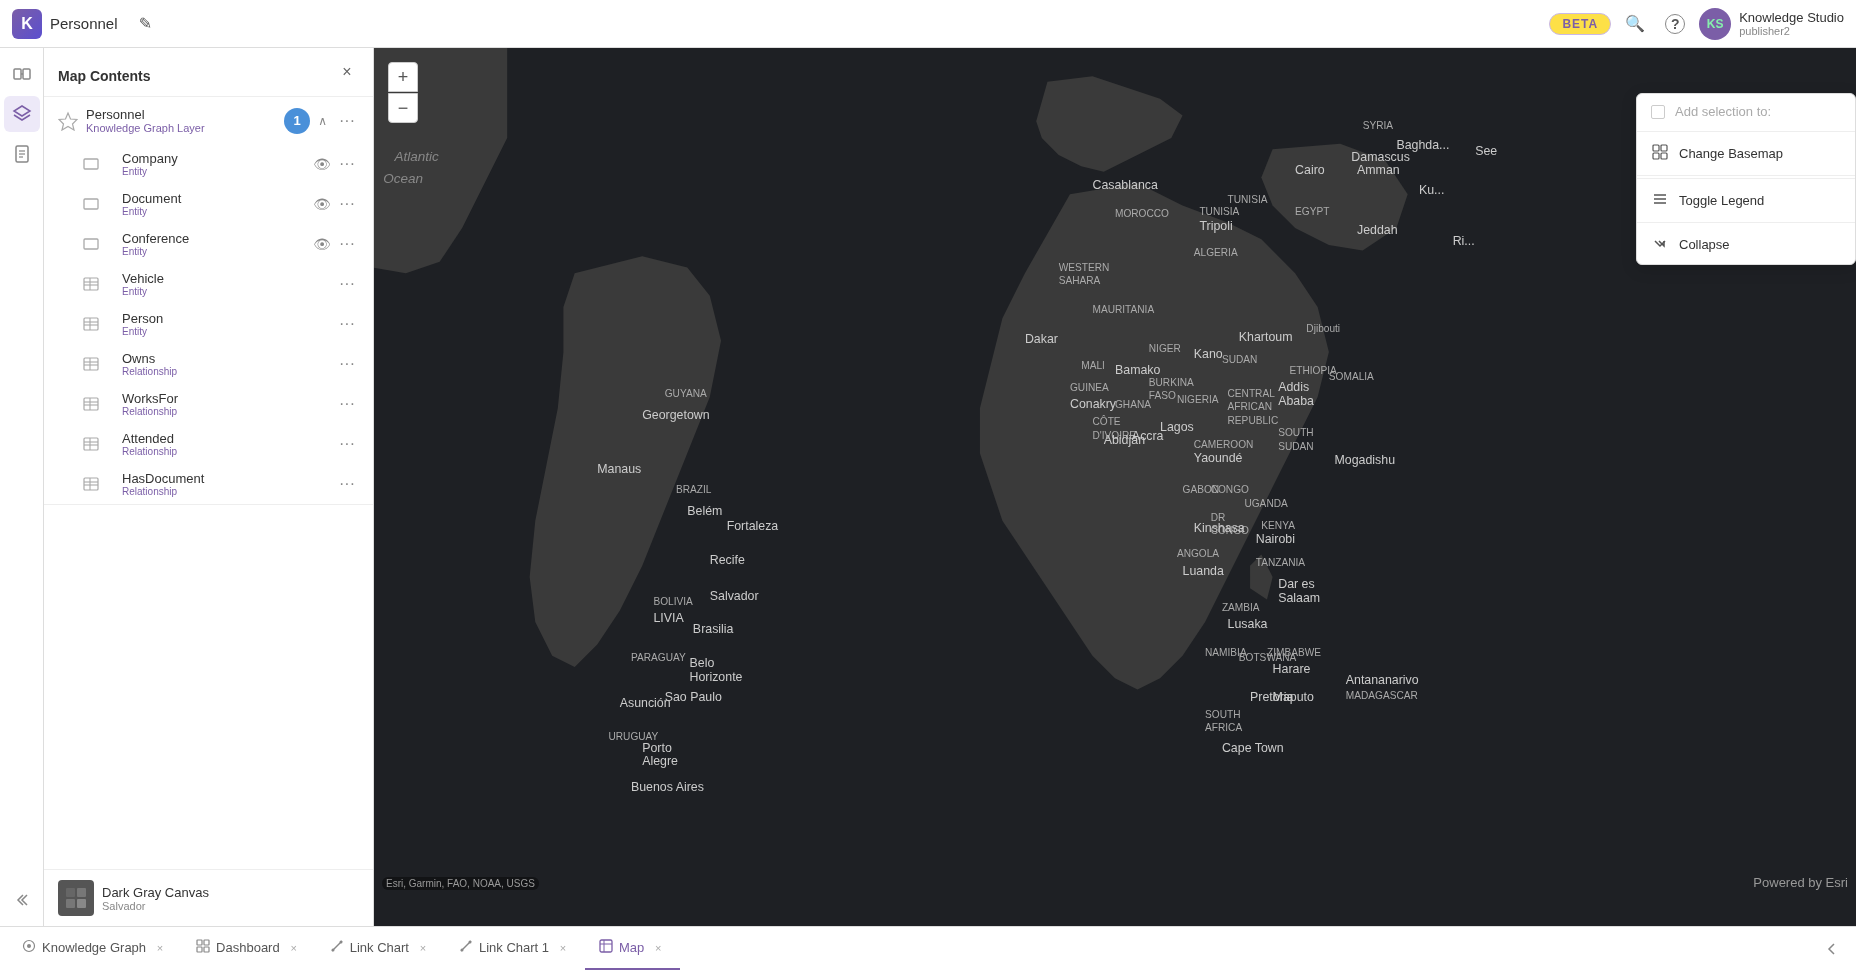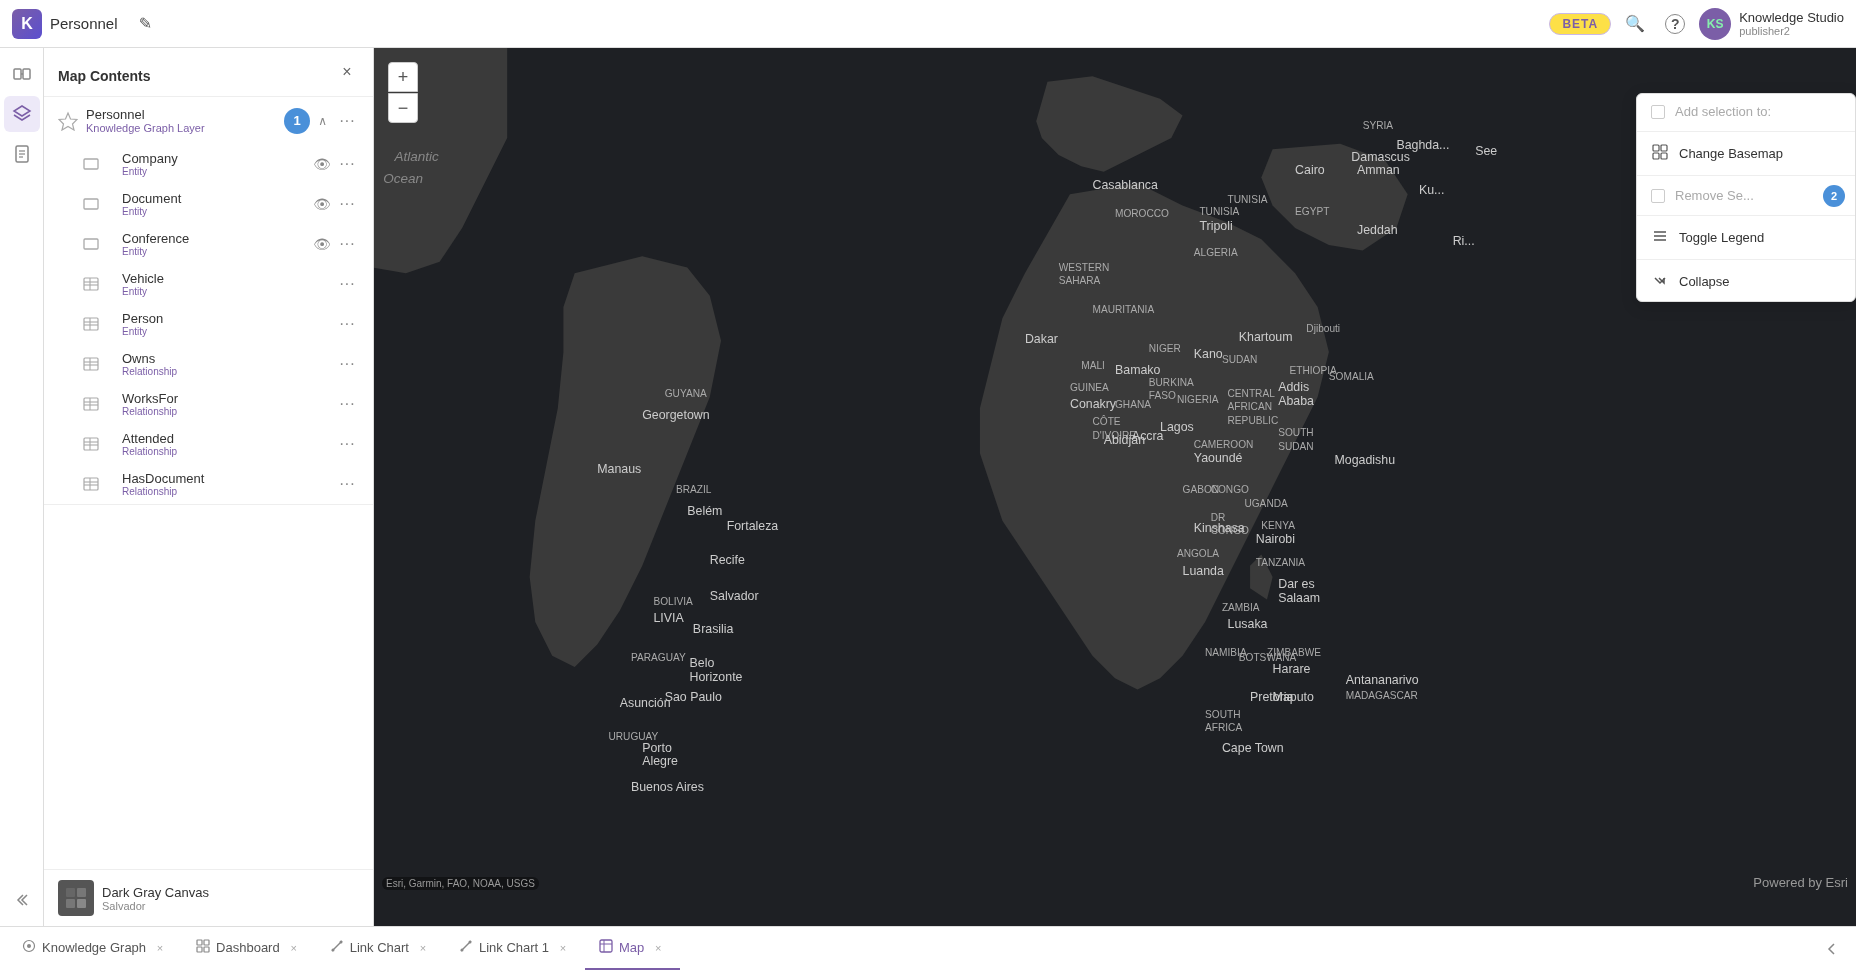--- a/index.html
+++ b/index.html
@@ -688,25 +688,20 @@
             <rect x="9" y="1" width="6" height="6" rx="1" stroke="#555" stroke-width="1.2" fill="none"></rect>
             <rect x="1" y="9" width="6" height="6" rx="1" stroke="#555" stroke-width="1.2" fill="none"></rect>
             <rect x="9" y="9" width="6" height="6" rx="1" stroke="#555" stroke-width="1.2" fill="none"></rect>
           </svg>
         </span>
         <span>Change Basemap</span>
       </div>
 
       <div class="context-menu-divider"></div>
 
-      <div class="context-menu-item disabled" style="position:relative;">
-        <div class="ctx-checkbox"></div>
-        <span>Remove Se...</span>
-        <div class="circle-badge-2" style="position:absolute; right: 10px; top: 50%; transform: translateY(-50%);">2</div>
-      </div>
 
       <div class="context-menu-divider"></div>
 
       <div class="context-menu-item">
         <span class="context-menu-icon">
           <svg width="16" height="16" viewBox="0 0 16 16" fill="none">
             <line x1="2" y1="4" x2="14" y2="4" stroke="#555" stroke-width="1.3"></line>
             <line x1="2" y1="8" x2="14" y2="8" stroke="#555" stroke-width="1.3"></line>
             <line x1="2" y1="12" x2="14" y2="12" stroke="#555" stroke-width="1.3"></line>
           </svg>

